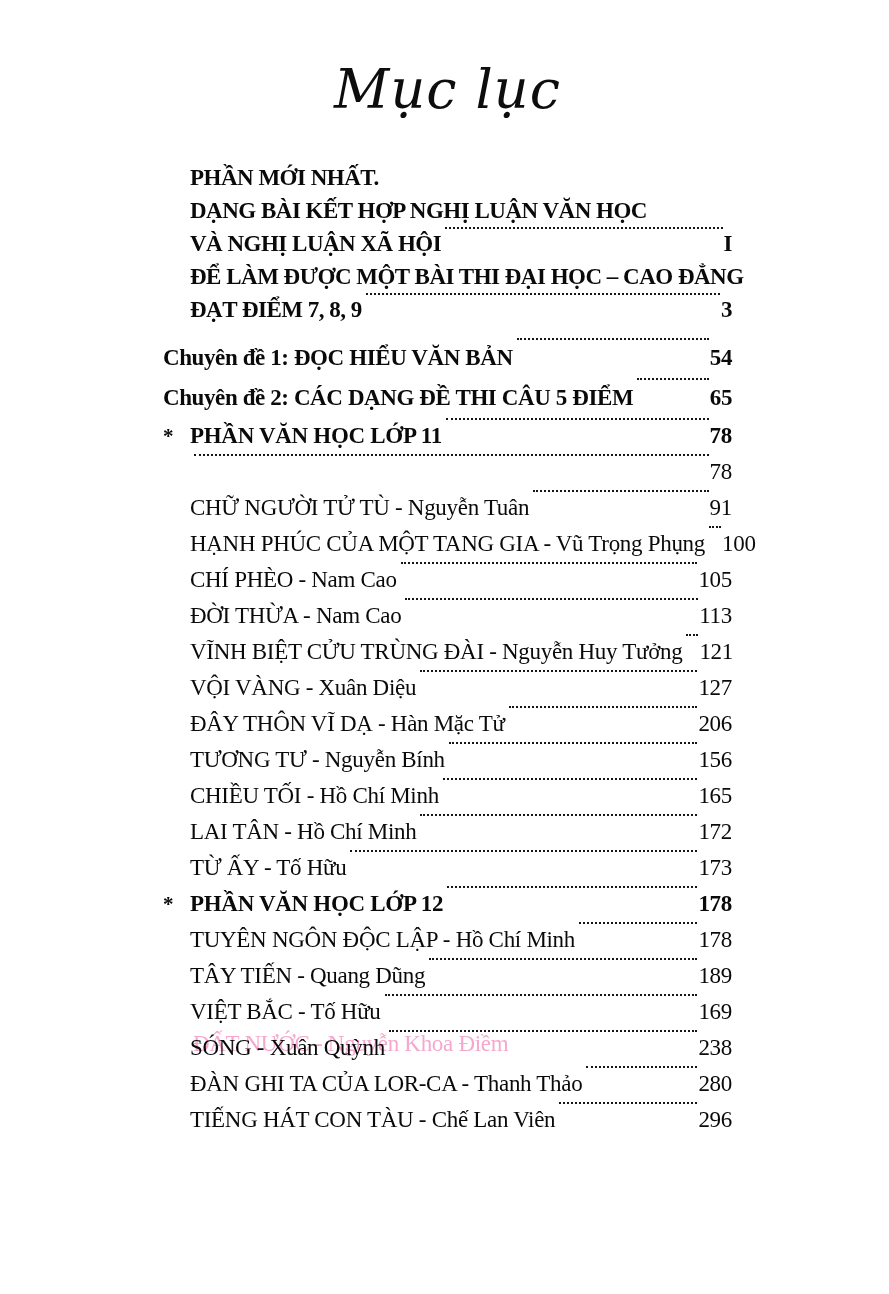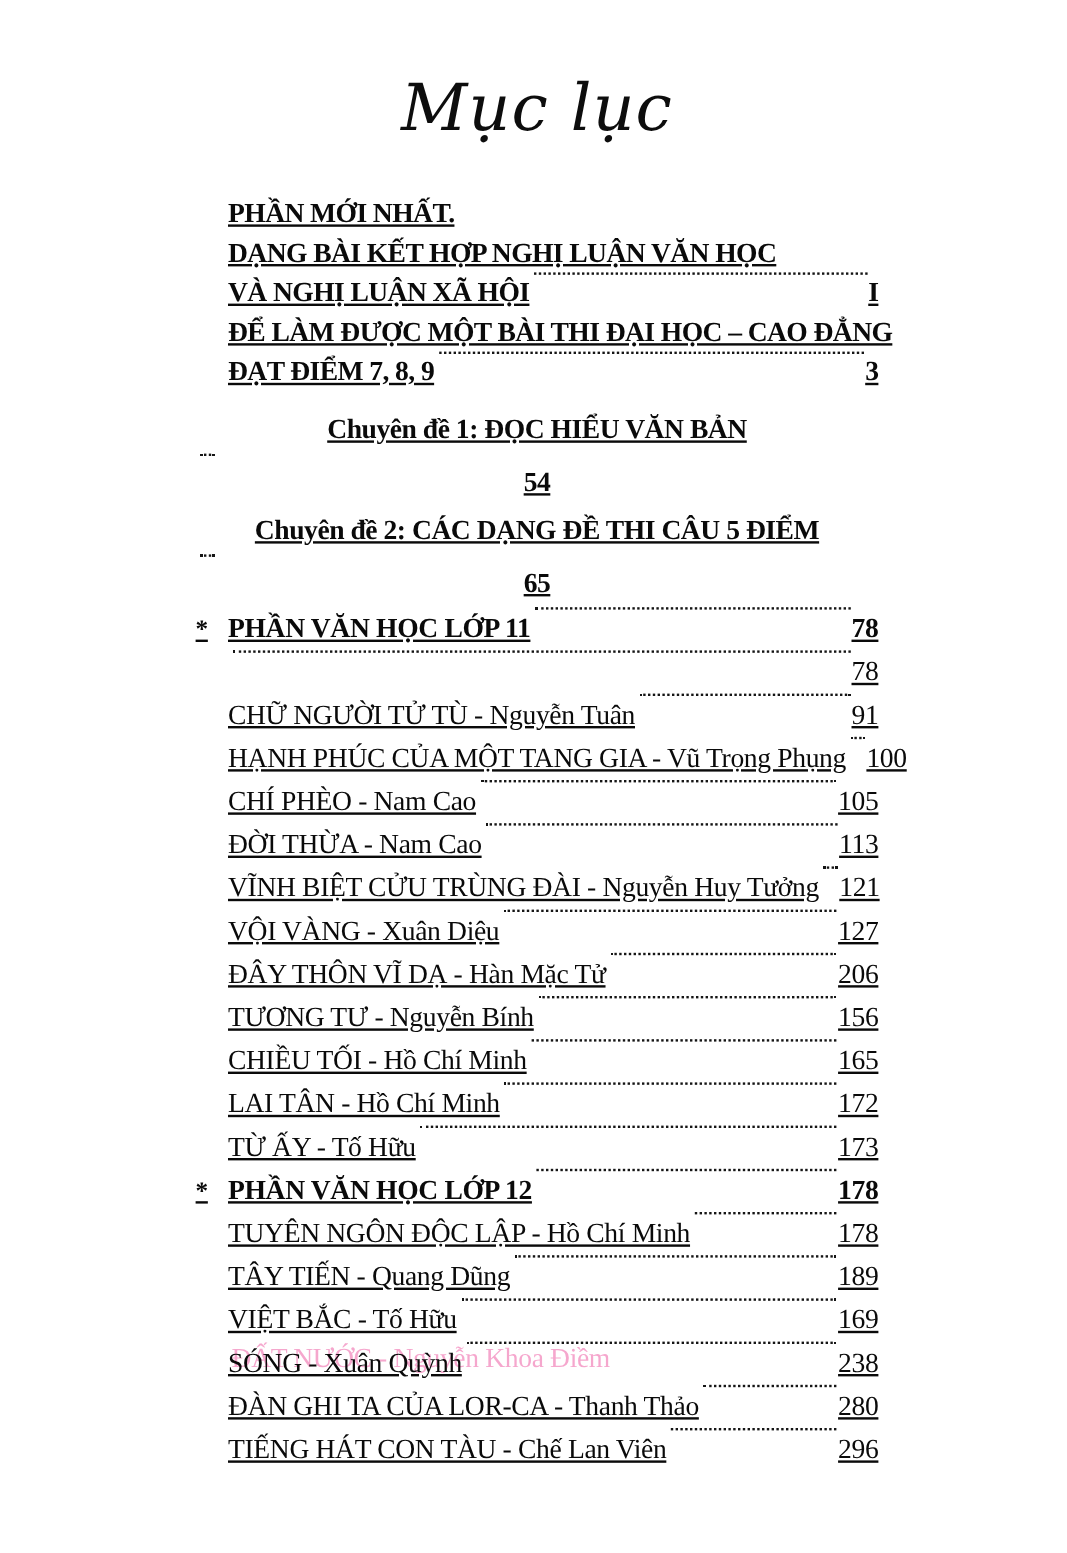--- a/index.html
+++ b/index.html
@@ -20,28 +20,27 @@
     font-family: "DejaVu Serif", "Liberation Serif", serif;
     font-style: italic;
     font-weight: 500;
     font-size: 54px;
     letter-spacing: 1px;
     color: #0d0d0d;
   }
   .toc { font-size: 23px; letter-spacing: -0.3px; }
   .row {
     display: flex;
-    align-items: center;
+    align-items: flex-end;
     line-height: 36px;
     white-space: nowrap;
-    text-decoration: underline;
   }
   .intro-block { margin-bottom: 12px; }
   .intro-block .row { line-height: 33px; font-weight: bold; letter-spacing: -0.5px; }
-  .row.chapter { font-weight: bold; line-height: 40px; letter-spacing: -0.4px; flex-direction: column; }
+  .row.chapter { font-weight: bold; line-height: 40px; letter-spacing: -0.4px; }
   .row.section { font-weight: bold; }
   .row.item  { padding-left: 27px; }
   .intro-block .row { padding-left: 27px; }
   .star { flex: 0 0 27px; width: 27px; font-weight: bold; font-size: 21px; }
   .textwrap { position: relative; }
   .maintext { position: relative; z-index: 1; }
   .ghost {
     position: absolute;
     left: 3px;
     top: -4px;

